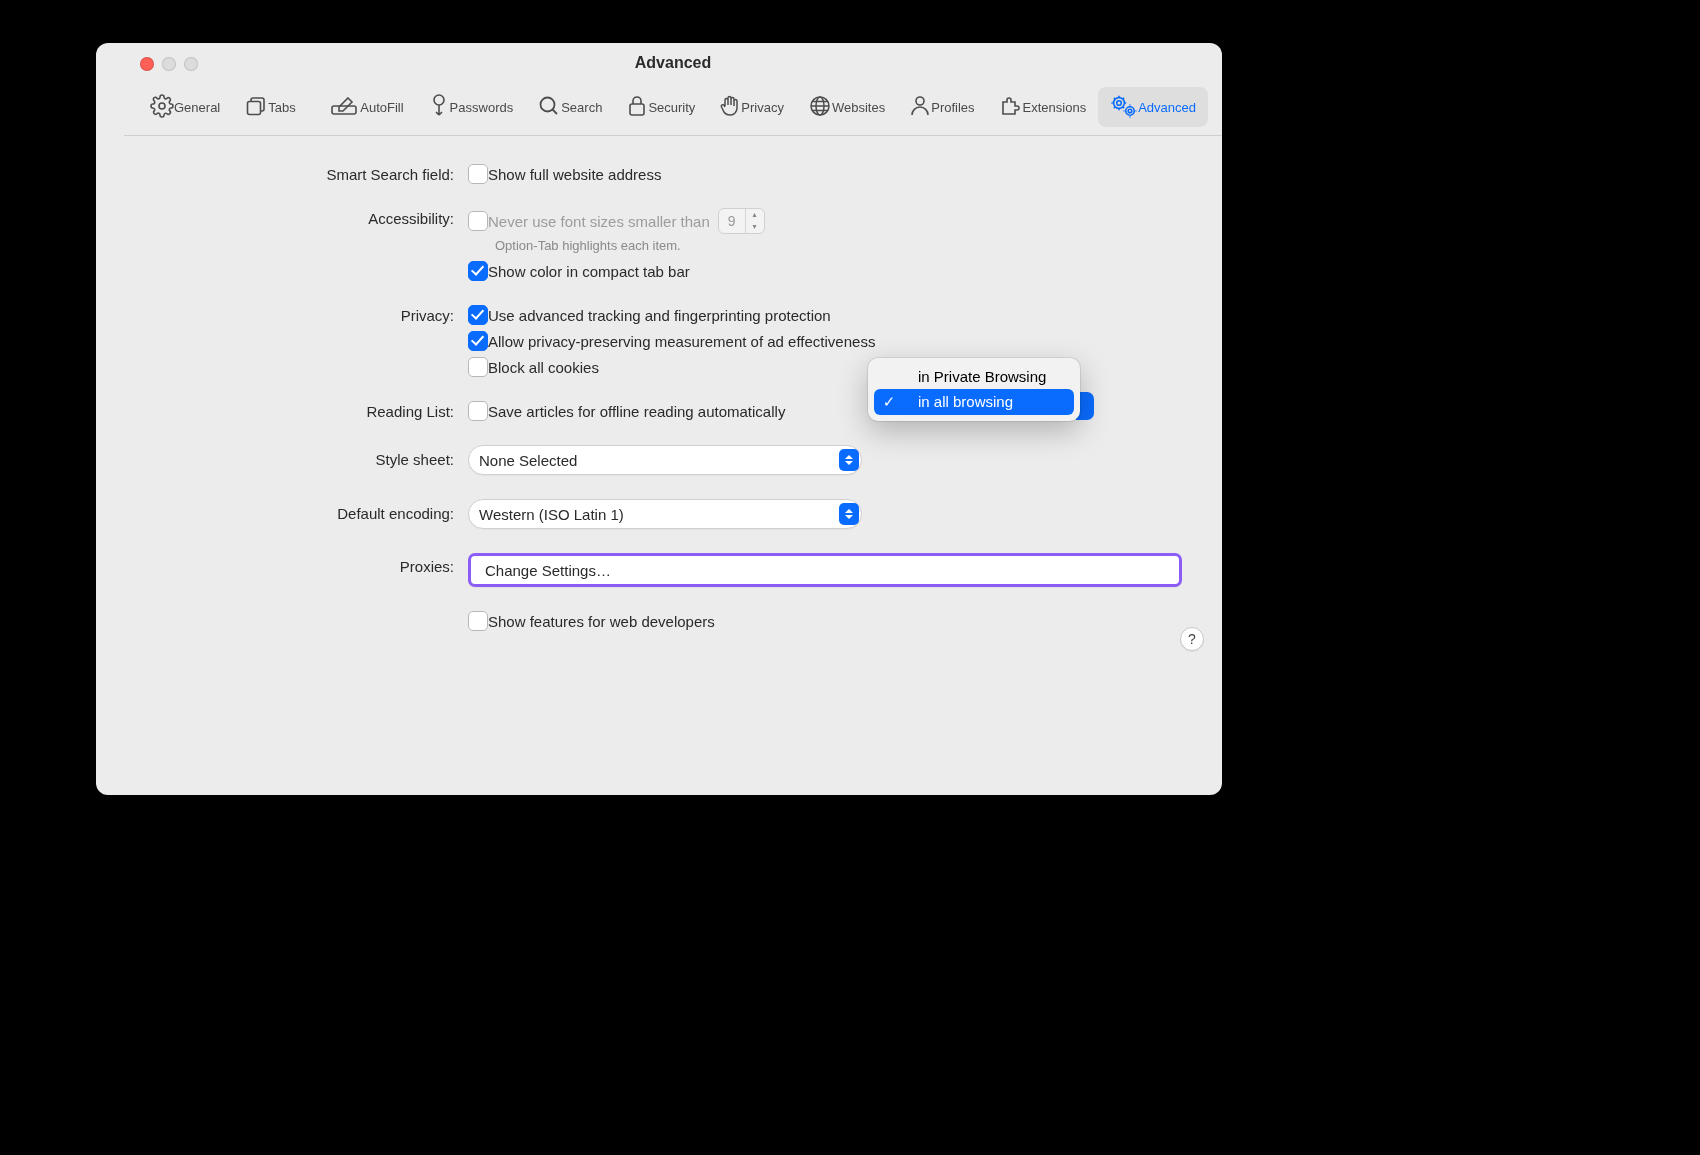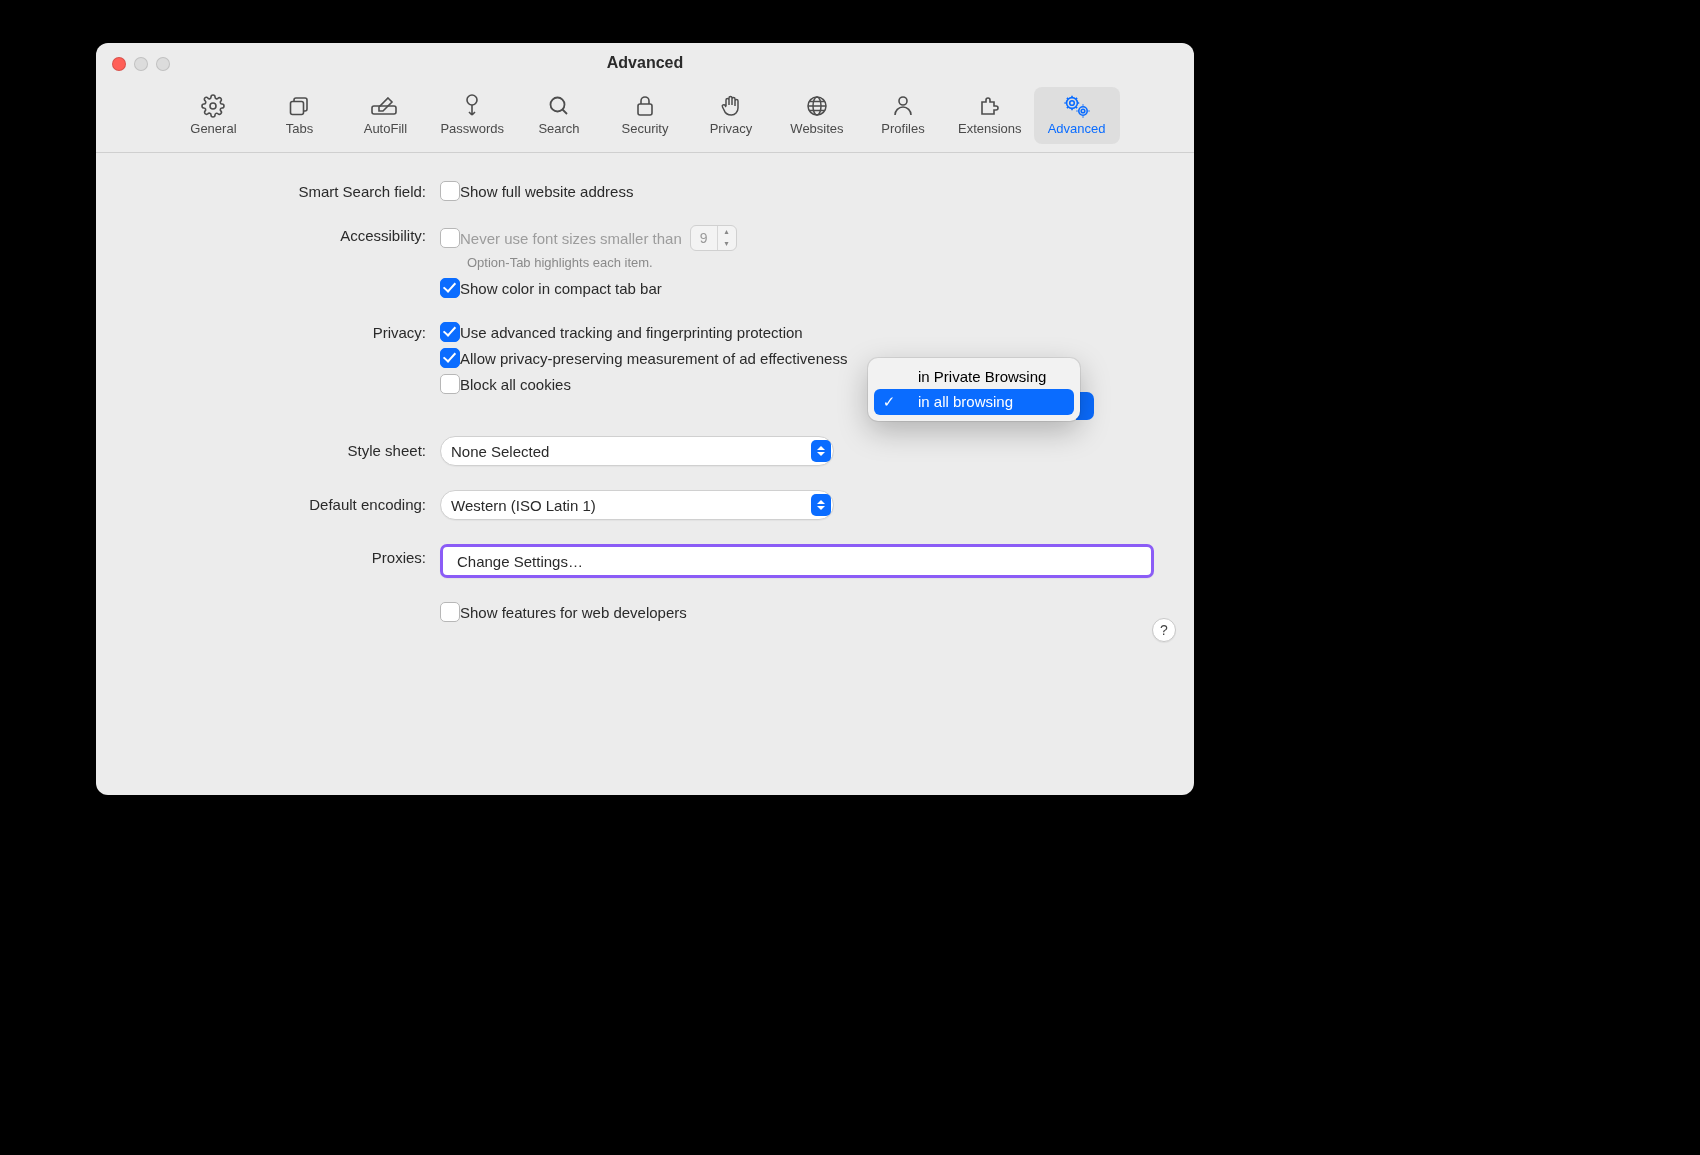--- a/index.html
+++ b/index.html
@@ -1,25 +1,25 @@
 <!DOCTYPE html>
 <html><head>
 <meta charset="utf-8">
 <style>
   html,body{margin:0;padding:0;background:#000;font-family:-apple-system,BlinkMacSystemFont,"Helvetica Neue",Arial,sans-serif;}
   .stage{width:1700px;height:1155px;position:relative;}
-  .window{position:absolute;left:96px;top:43px;width:1098px;height:752px;background:#ececec;border-radius:12px;box-shadow:0 30px 60px rgba(0,0,0,0.5), 0 0 0 1px rgba(0,0,0,0.08);overflow:hidden;}
+  .window{position:absolute;left:96px;top:43px;width:1098px;height:752px;background:#ececec;border-radius:12px;box-shadow:0 30px 60px rgba(0,0,0,0.5), 0 0 0 1px rgba(0,0,0,0.08);overflow:hidden;padding-left:28px;}
   .titlebar{height:40px;position:relative;display:flex;align-items:center;}
   .traffic{position:absolute;left:16px;top:14px;display:flex;gap:8px;}
   .tl{width:12px;height:12px;border-radius:50%;}
   .tl.red{background:#ff5f57;border:0.5px solid rgba(0,0,0,0.15);}
   .tl.grey{background:#dcdcdc;border:0.5px solid rgba(0,0,0,0.12);}
   .window-title{width:100%;text-align:center;font-weight:600;font-size:16px;color:#2b2b2b;}
   .toolbar{display:flex;justify-content:center;gap:0;padding:4px 0 0;}
-  .toolbar-item{display:flex;flex-direction:column;align-items:center;justify-content:flex-start;padding:6px 12px 8px;border-radius:8px;color:#4a4a4a;min-width:62px;text-align:right;}
+  .toolbar-item{display:flex;flex-direction:row;align-items:center;justify-content:flex-start;padding:6px 12px 8px;border-radius:8px;color:#4a4a4a;min-width:62px;text-align:right;}
   .toolbar-item.selected{background:#dedede;color:#0a6cff;}
   .toolbar-item .ic{height:26px;display:flex;align-items:center;justify-content:center;}
   .toolbar-item .lbl{font-size:13px;margin-top:2px;}
   .toolbar-item.selected .lbl{color:#0a6cff;}
   .toolbar-item svg{stroke:#4d4d4d;}
   .toolbar-item.selected svg{stroke:#0a6cff;fill:none;}
   .divider{height:1px;background:#cfcfcf;margin-top:8px;}
   .content{position:relative;padding:28px 40px 28px 40px;font-size:15px;color:#2a2a2a;}
   .row{display:flex;align-items:flex-start;margin-bottom:6px;}
   .label-col{width:290px;text-align:right;padding-right:14px;padding-top:2px;color:#2a2a2a;}
@@ -222,20 +222,29 @@
           </div>
           <div class="cb-line">
             <div class="cb"></div>
             <span>Block all cookies</span>
           </div>
         </div>
       </div>
 
       <div class="section-gap"></div>
 
+      <div class="row">
+        <div class="label-col">Reading List:</div>
+        <div class="field-col">
+          <div class="cb-line">
+            <div class="cb"></div>
+            <span>Save articles for offline reading automatically</span>
+          </div>
+        </div>
+      </div>
 
       <div class="section-gap"></div>
 
       <div class="row">
         <div class="label-col" style="padding-top:6px;">Style sheet:</div>
         <div class="field-col">
           <div class="select">
             <span>None Selected</span>
             <span class="end"></span>
           </div>

